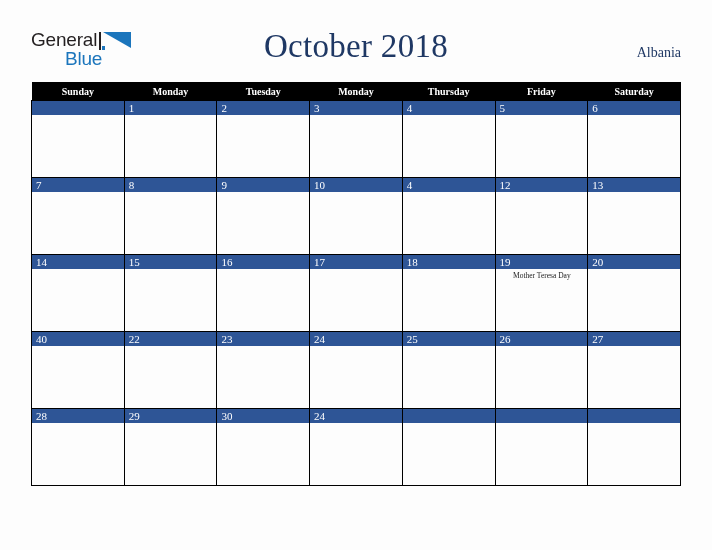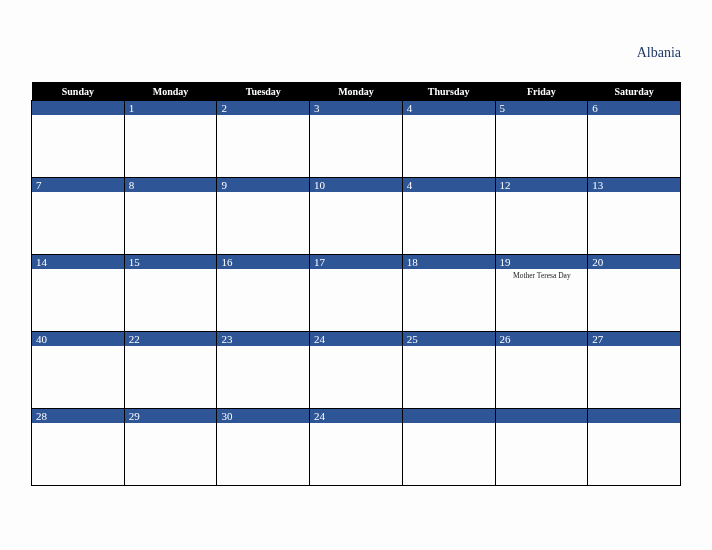--- a/index.html
+++ b/index.html
@@ -154,21 +154,31 @@
     color: #1a1a1a;
     white-space: nowrap;
     overflow: hidden;
   }
 </style>
 </head>
 <body>
 
 <div class="page-header">
 
-
+  <div class="logo">
+    <span class="logo-general">General</span>
+    <span class="logo-mark">
+      <span class="bar"></span>
+      <span class="bar2"></span>
+      <span class="tri"></span>
+    </span>
+    <span class="logo-blue">Blue</span>
+  </div>
+
+  <div class="cal-title">October 2018</div>
 
   <div class="cal-location">Albania</div>
 
 </div>
 
 <table class="cal-grid">
   <thead>
     <tr id="weekday-row">
         <th>Sunday</th>
         <th>Monday</th>

